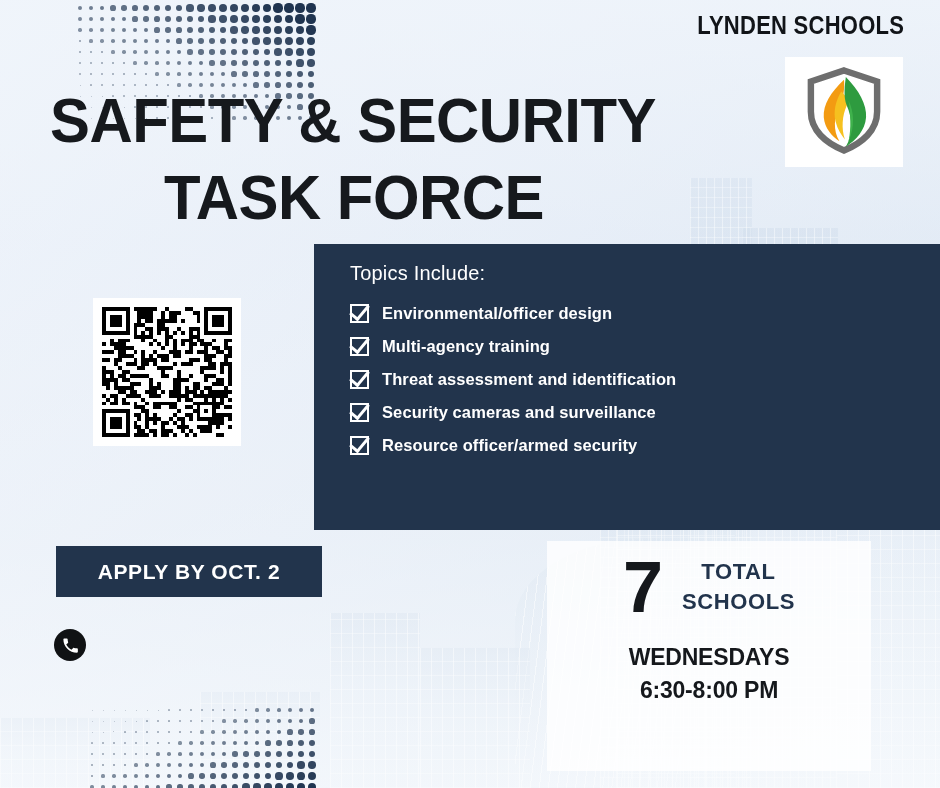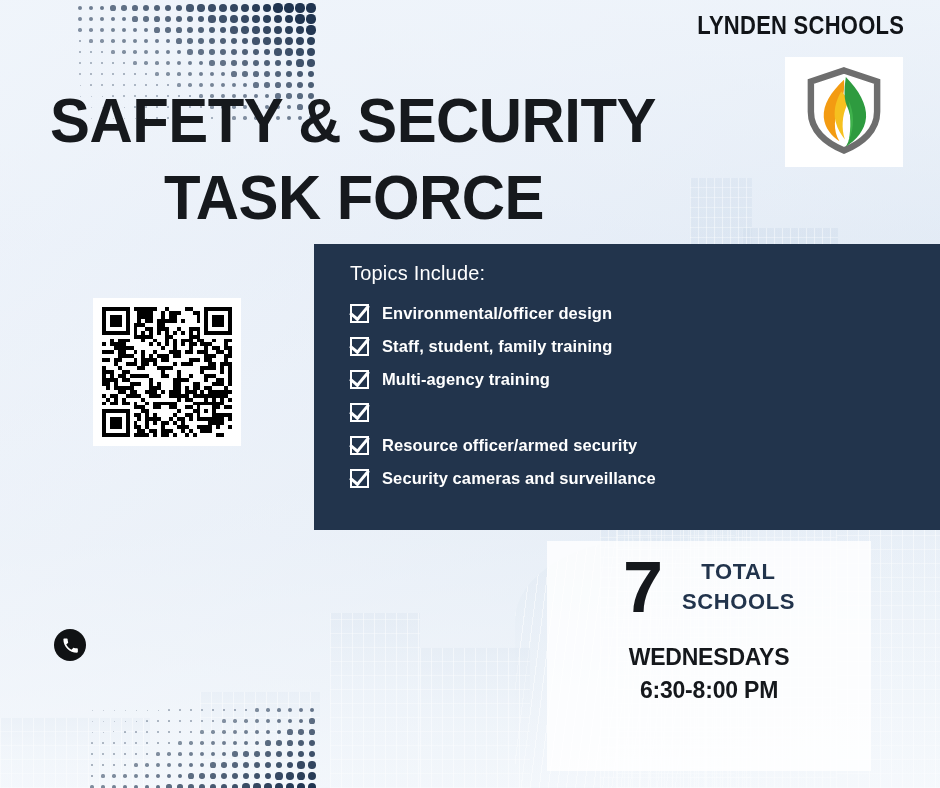--- a/index.html
+++ b/index.html
@@ -1293,40 +1293,38 @@
 
   <div class="topics">
     <div class="topics-head">Topics Include:</div>
     <div id="topic-list">
         <div class="topic-row">
           <span class="cbx"></span>
           <span class="topic-label">Environmental/officer design</span>
         </div>
         <div class="topic-row">
           <span class="cbx"></span>
-          <span class="topic-label">Staff, student, family training</span>
-        </div>
-        <div class="topic-row">
-          <span class="cbx"></span>
           <span class="topic-label">Multi-agency training</span>
         </div>
         <div class="topic-row">
           <span class="cbx"></span>
+          <span class="topic-label">Threat assessment and identification</span>
+        </div>
+        <div class="topic-row">
+          <span class="cbx"></span>
+          <span class="topic-label">Security cameras and surveillance</span>
         </div>
         <div class="topic-row">
           <span class="cbx"></span>
           <span class="topic-label">Resource officer/armed security</span>
         </div>
-        <div class="topic-row">
-          <span class="cbx"></span>
-          <span class="topic-label">Security cameras and surveillance</span>
-        </div>
       </div>
   </div>
 
+  <div class="apply">APPLY BY OCT. 2</div>
 
   <div class="contact c-phone">
     <span class="ico-circle">
       <svg width="19" height="19" viewBox="0 0 24 24" fill="#ffffff">
         <path d="M6.6 10.8c1.4 2.8 3.8 5.2 6.6 6.6l2.2-2.2c.3-.3.7-.4 1.1-.2 1.2.4 2.5.6 3.8.6.6 0 1 .4 1 1V20c0 .6-.4 1-1 1C10.6 21 3 13.4 3 4c0-.6.4-1 1-1h3.4c.6 0 1 .4 1 1 0 1.3.2 2.6.6 3.8.1.4 0 .8-.2 1.1z"></path>
       </svg>
     </span>
   </div>
 
 

